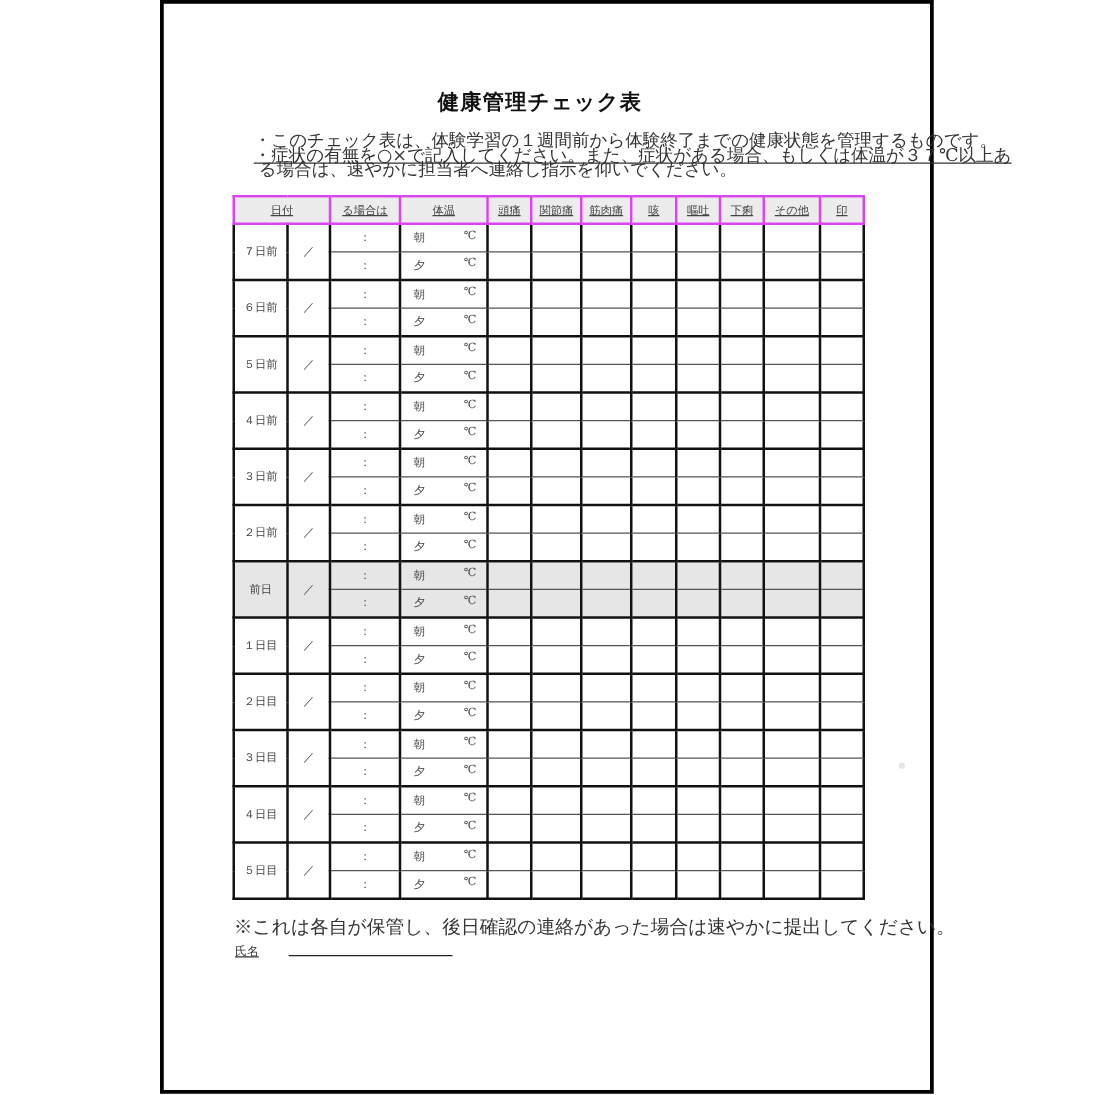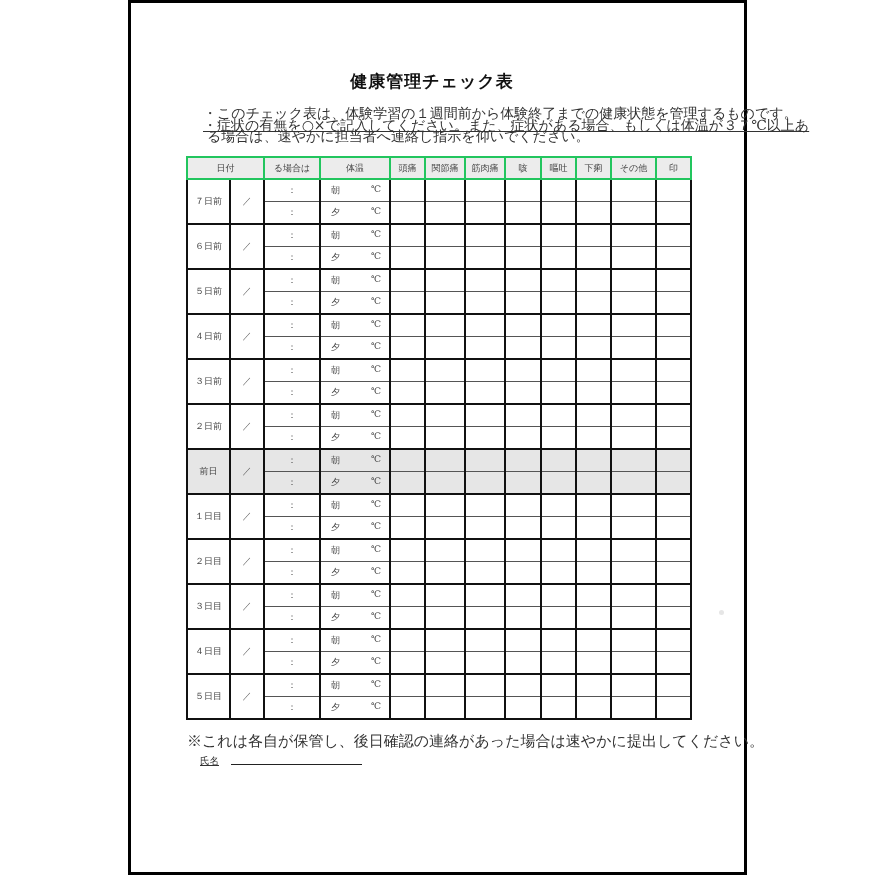--- a/index.html
+++ b/index.html
@@ -11,29 +11,29 @@
            font-size: 17px; font-weight: bold; letter-spacing: 1px; color: #111;
            font-family: "DejaVu Sans", "Liberation Sans", sans-serif; }
   .note { position: absolute; font-size: 14px; line-height: 11px; color: #333; white-space: nowrap; }
   .n1 { left: 203px; top: 108px; }
   .n2 { left: 203px; top: 120px; text-decoration: underline; }
   .n3 { left: 187px; top: 131px; margin-left: 20px; }
   table.grid { position: absolute; left: 186px; top: 156px; border-collapse: collapse;
                table-layout: fixed; width: 504px; }
   table.grid td, table.grid th { padding: 0; font-weight: normal; font-size: 9px;
                color: #444; text-align: center; vertical-align: middle; overflow: hidden; white-space: nowrap; }
-  table.grid th { height: 20px; background: #ececec; border: 2px solid #22c55e; }
+  table.grid th { height: 20px; background: #ececec; border: 2px solid #d946ef; text-decoration: underline; }
   table.grid td { height: 21px; border-left: 2px solid #111; border-right: 2px solid #111; }
   tr.top td { border-top: 2px solid #111; border-bottom: 1px solid #555; }
   tr.bot td { border-bottom: 2px solid #111; }
   td.rowlabel, td.slash { border-top: 2px solid #111 !important; border-bottom: 2px solid #111 !important; }
   tr.gray td { background: #e6e6e6; }
   .temp { display: flex; justify-content: space-between; padding: 0 8px 0 10px; }
   .sig { position: absolute; left: 187px; top: 732px; font-size: 15px; color: #333; white-space: nowrap; }
-  .name-label { position: absolute; left: 200px; top: 755px; font-size: 9.5px; color: #333; text-decoration: underline; }
+  .name-label { position: absolute; left: 188px; top: 755px; font-size: 9.5px; color: #333; text-decoration: underline; }
   .name-line { position: absolute; left: 231px; top: 764px; width: 131px; height: 0; border-top: 1px solid #222; }
   .dot { position: absolute; left: 719px; top: 610px; width: 5px; height: 5px; border-radius: 50%; background: #e6e6e6; }
 </style>
 </head>
 <body>
 
 <div class="page"></div>
 <div class="dot"></div>
 
 <div class="title">健康管理チェック表</div>

